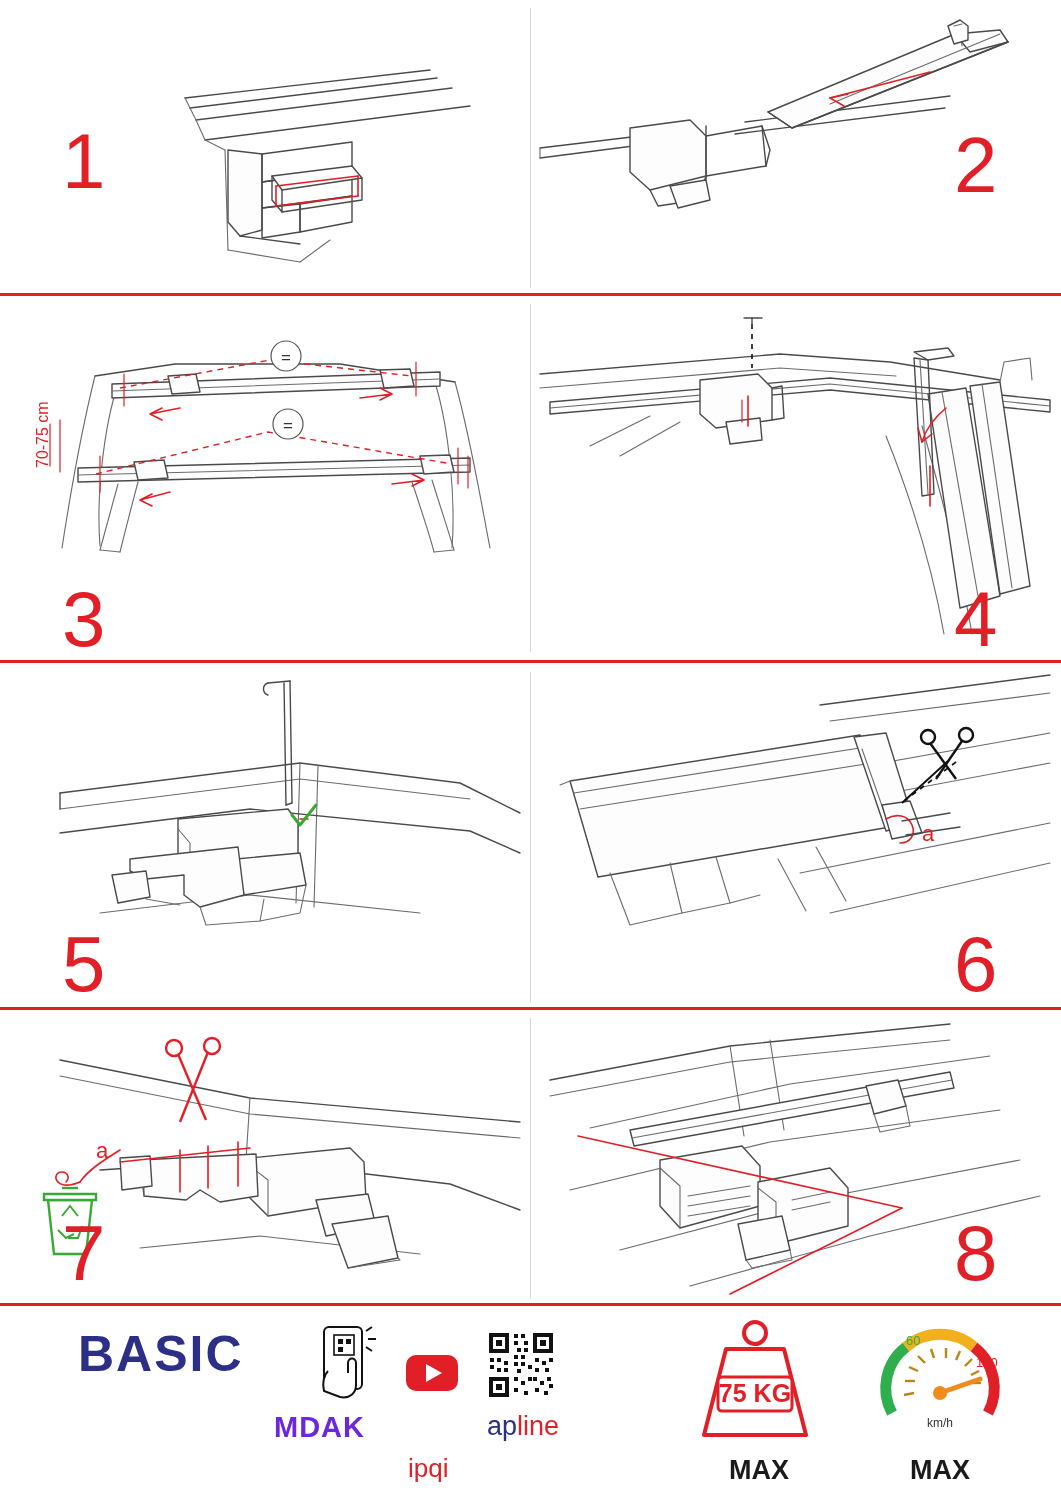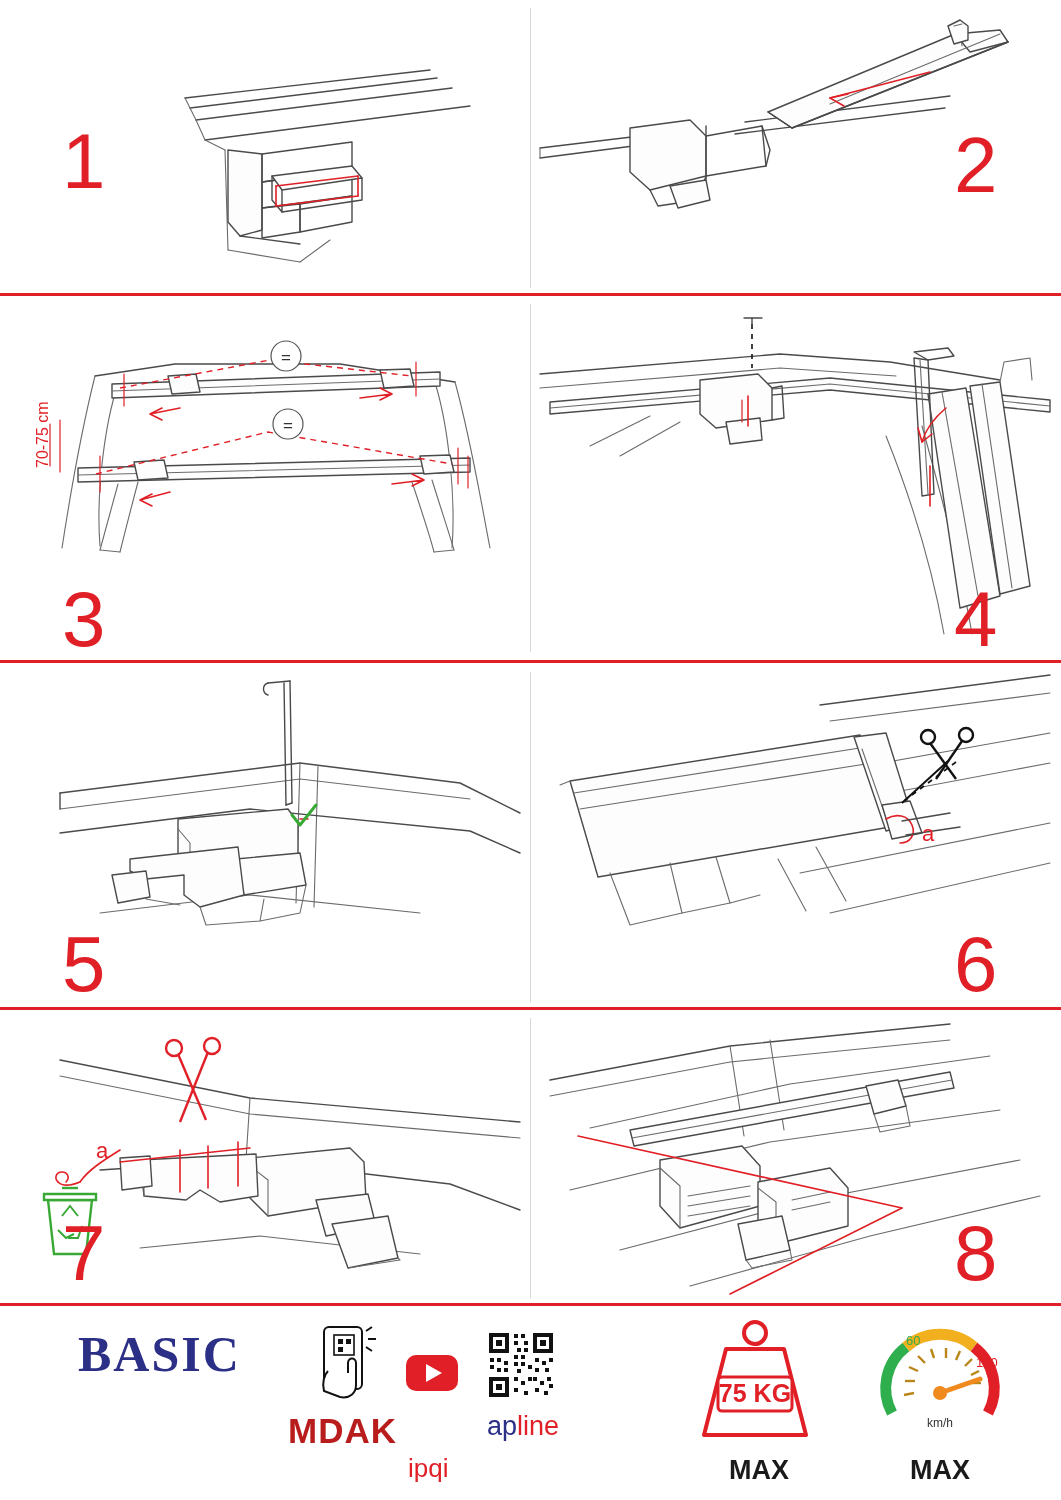--- a/index.html
+++ b/index.html
@@ -26,25 +26,25 @@
   .red{fill:none;stroke:#e01f26;stroke-width:1.6;stroke-linecap:round;stroke-linejoin:round;}
   .redthin{fill:none;stroke:#e01f26;stroke-width:1.2;stroke-linecap:round;}
   .reddash{fill:none;stroke:#e01f26;stroke-width:1.4;stroke-dasharray:6 5;}
   .blackdash{fill:none;stroke:#111;stroke-width:1.6;stroke-dasharray:5 5;}
   .grn{fill:none;stroke:#39a935;stroke-width:3;stroke-linecap:round;stroke-linejoin:round;}
   .dark{fill:#2b2b2b;}
   .redtxt{fill:#e01f26;font-family:"Liberation Sans",sans-serif;}
 
   
   .footer{position:absolute;top:1303px;left:0;width:1061px;height:197px;}
-  .brand-basic{position:absolute;left:78px;top:22px;font-size:50px;letter-spacing:2px;color:#2b2f86;font-weight:bold;font-family:Liberation Serif, serif;}
+  .brand-basic{position:absolute;left:78px;top:22px;font-size:50px;letter-spacing:2px;color:#2b2f86;font-weight:bold;font-family:Liberation Sans, sans-serif;}
   .brand-acc{position:absolute;left:62px;top:104px;font-size:32px;font-weight:bold;font-family:"Liberation Sans",sans-serif;}
   .brand-acc .a{color:#111;}
   .brand-acc .p{color:#e01f26;}
-  .mdak{position:absolute;left:288px;top:108px;font-size:35px;font-weight:bold;color:#b91c1c;letter-spacing:1px;}
+  .mdak{position:absolute;left:274px;top:108px;font-size:29px;font-weight:bold;color:#6d28d9;letter-spacing:1px;}
   .ipqi{position:absolute;left:408px;top:110px;font-size:26px;color:#e01f26;margin-top:40px;}
   .apline{position:absolute;left:487px;top:108px;font-size:27px;color:#2b2f86;font-weight:500;}
   .apline .l{color:#e01f26;}
   .maxlabel{position:absolute;font-size:27px;color:#1a1a1a;font-weight:bold;}
   .kgtext{fill:#e01f26;font-size:25px;font-weight:bold;font-family:"Liberation Sans",sans-serif;}
   .qr{position:absolute;}
 </style>
 </head>
 <body>
 

